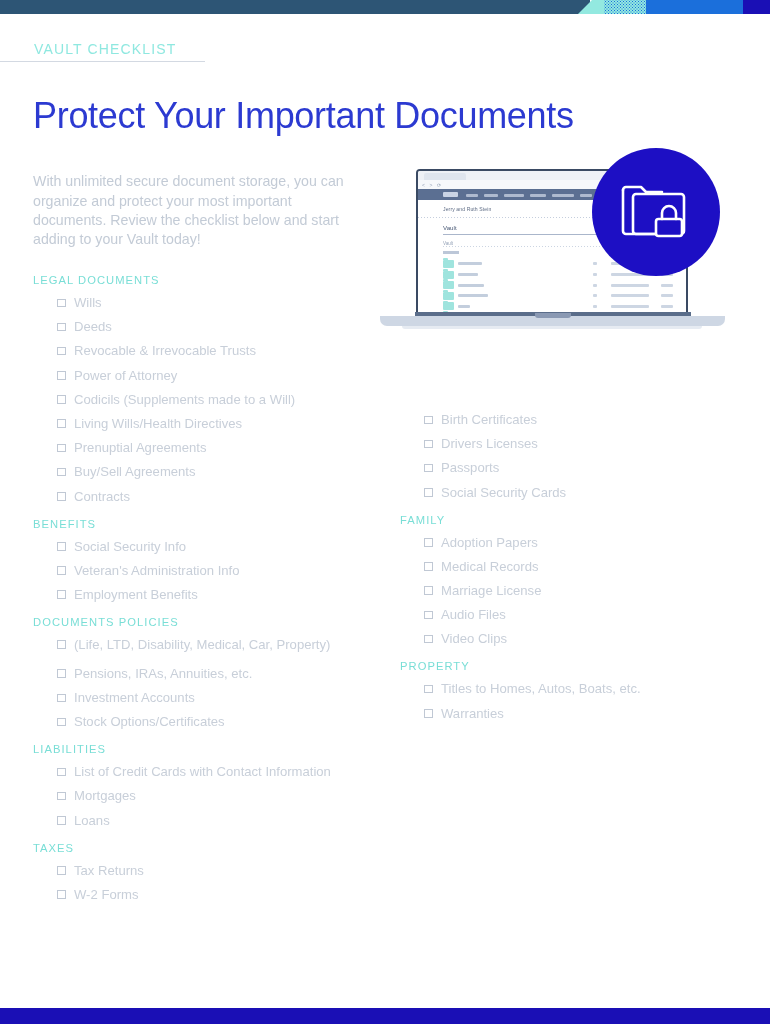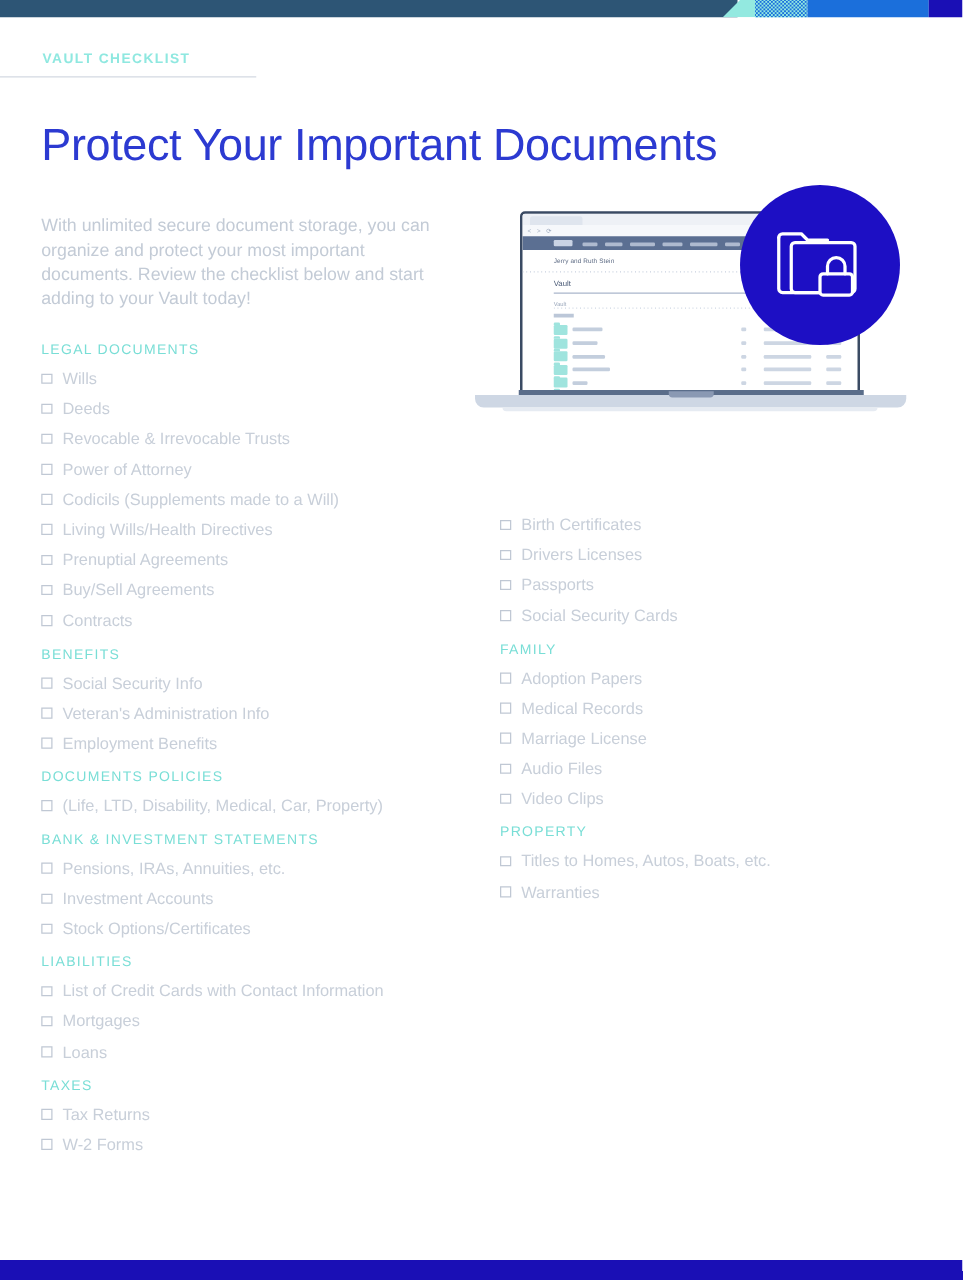--- a/index.html
+++ b/index.html
@@ -62,22 +62,22 @@
     position: absolute;
     left: 0; bottom: 0;
     width: 770px; height: 16px;
     background: #1a0fb5;
   }
 
   
   .eyebrow {
     position: absolute;
     left: 34px; top: 41px;
-    font-size: 11px;
-    font-weight: 700;
+    font-size: 14px;
+    font-weight: 400;
     letter-spacing: 1.15px;
     color: #8fe8e0;
   }
   .eyebrow-rule {
     position: absolute;
     left: 0; top: 61px;
     width: 205px; height: 1px;
     background: #d3d9e2;
   }
   .page-title {
@@ -121,20 +121,21 @@
     font-weight: 400;
     letter-spacing: 1.05px;
     color: #79ded6;
     margin-bottom: 9px;
   }
 
   .check-item {
     display: flex;
     align-items: flex-start;
     margin-bottom: 9.2px;
+    margin-left: 24px;
   }
   .checkbox {
     flex: 0 0 auto;
     width: 8.5px;
     height: 8.5px;
     border: 1.1px solid #c0c8d4;
     margin-top: 3.5px;
     margin-right: 8.5px;
     background: #ffffff;
     box-sizing: border-box;
@@ -492,21 +493,20 @@
       </div>
     </div>
     <div class="section">
       <div class="section-title">DOCUMENTS POLICIES</div>
       <div class="check-item">
         <span class="checkbox"></span>
         <span class="check-label">(Life, LTD, Disability, Medical, Car, Property)</span>
       </div>
     </div>
     <div class="section">
-      <div class="section-title">BANK &amp; INVESTMENT STATEMENTS</div>
       <div class="check-item">
         <span class="checkbox"></span>
         <span class="check-label">Pensions, IRAs, Annuities, etc.</span>
       </div>
       <div class="check-item">
         <span class="checkbox"></span>
         <span class="check-label">Investment Accounts</span>
       </div>
       <div class="check-item">
         <span class="checkbox"></span>

